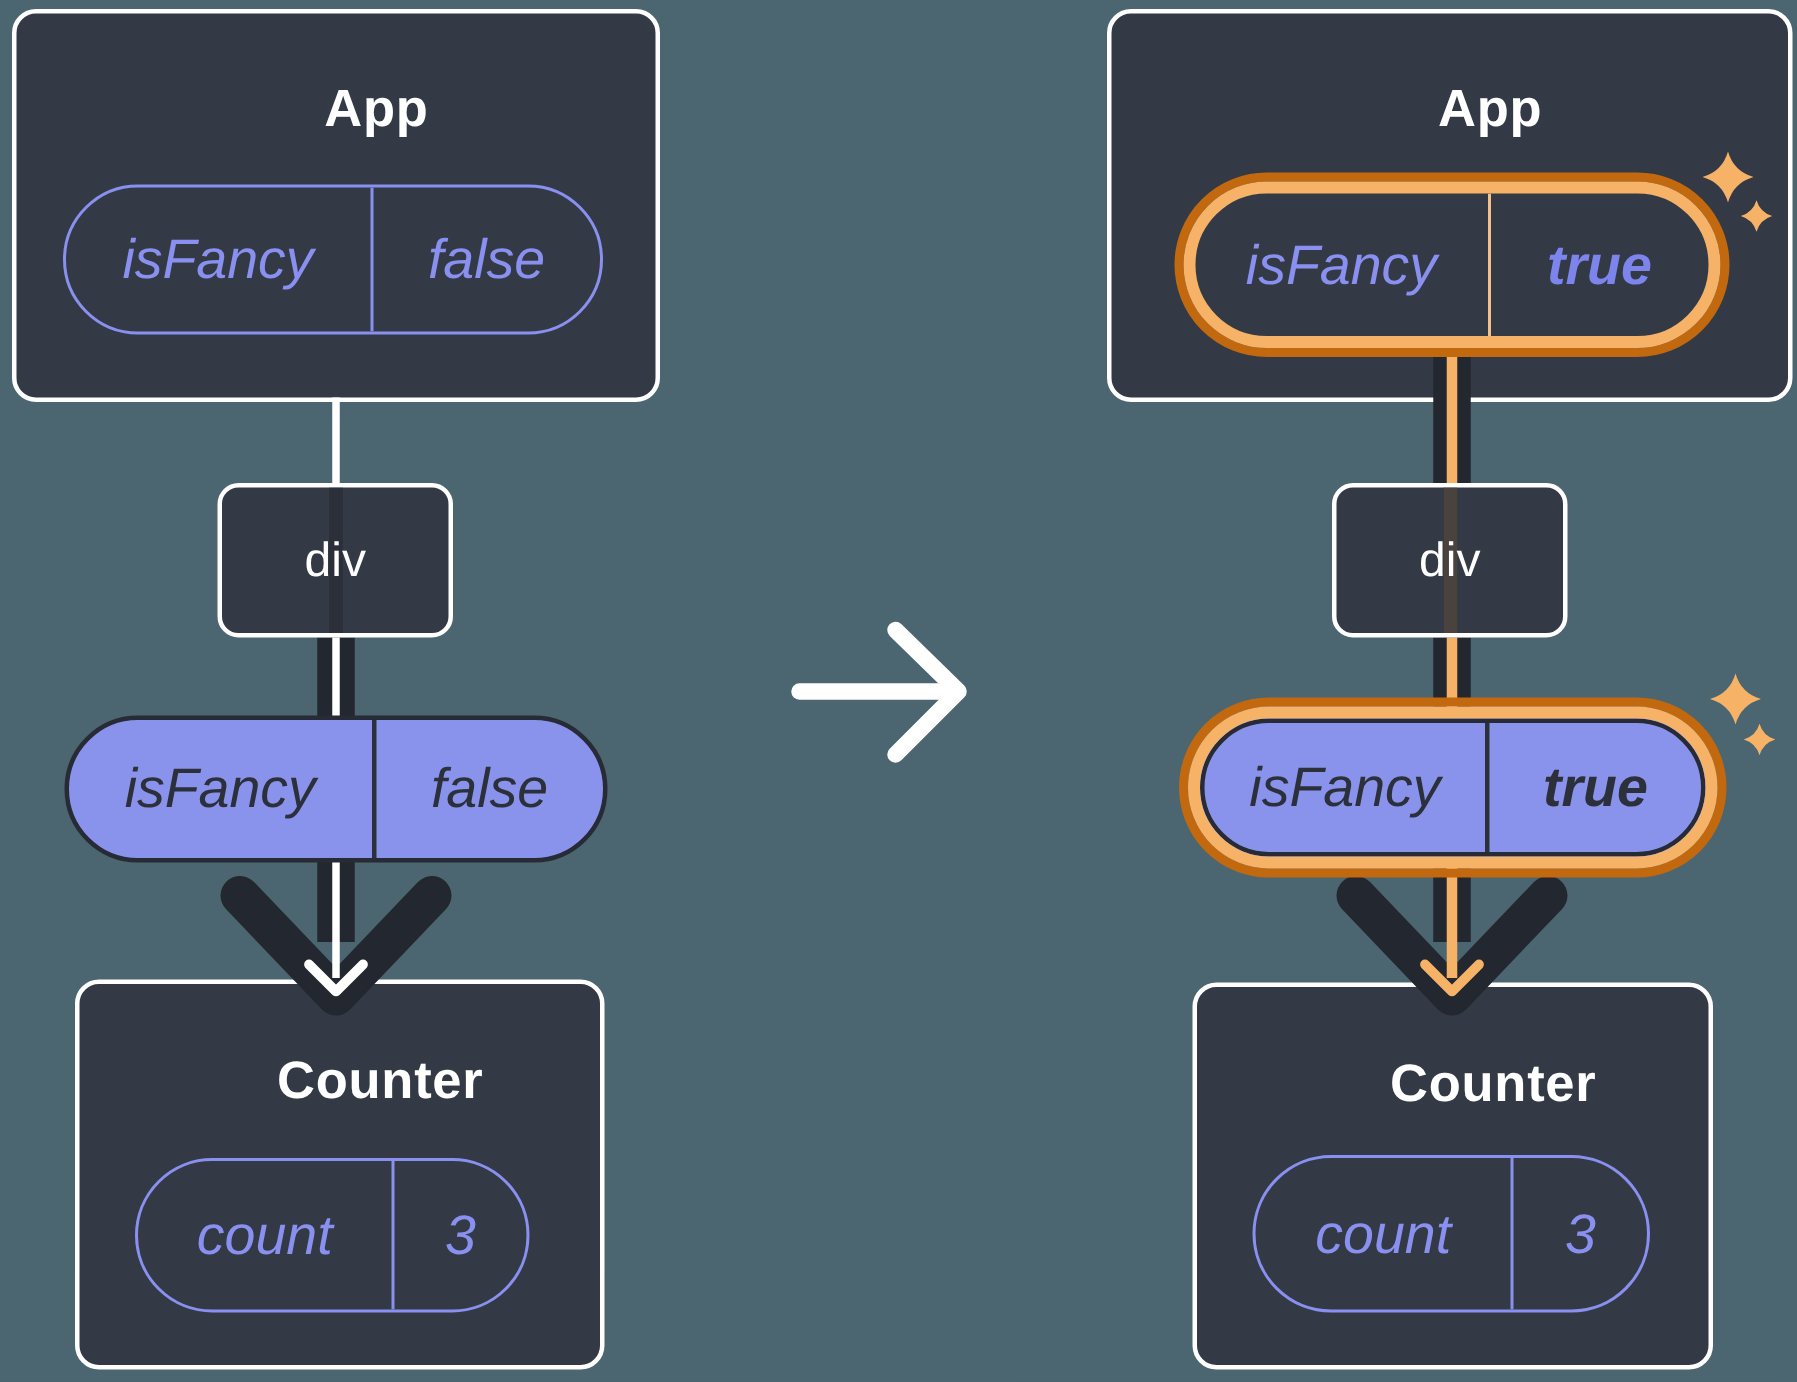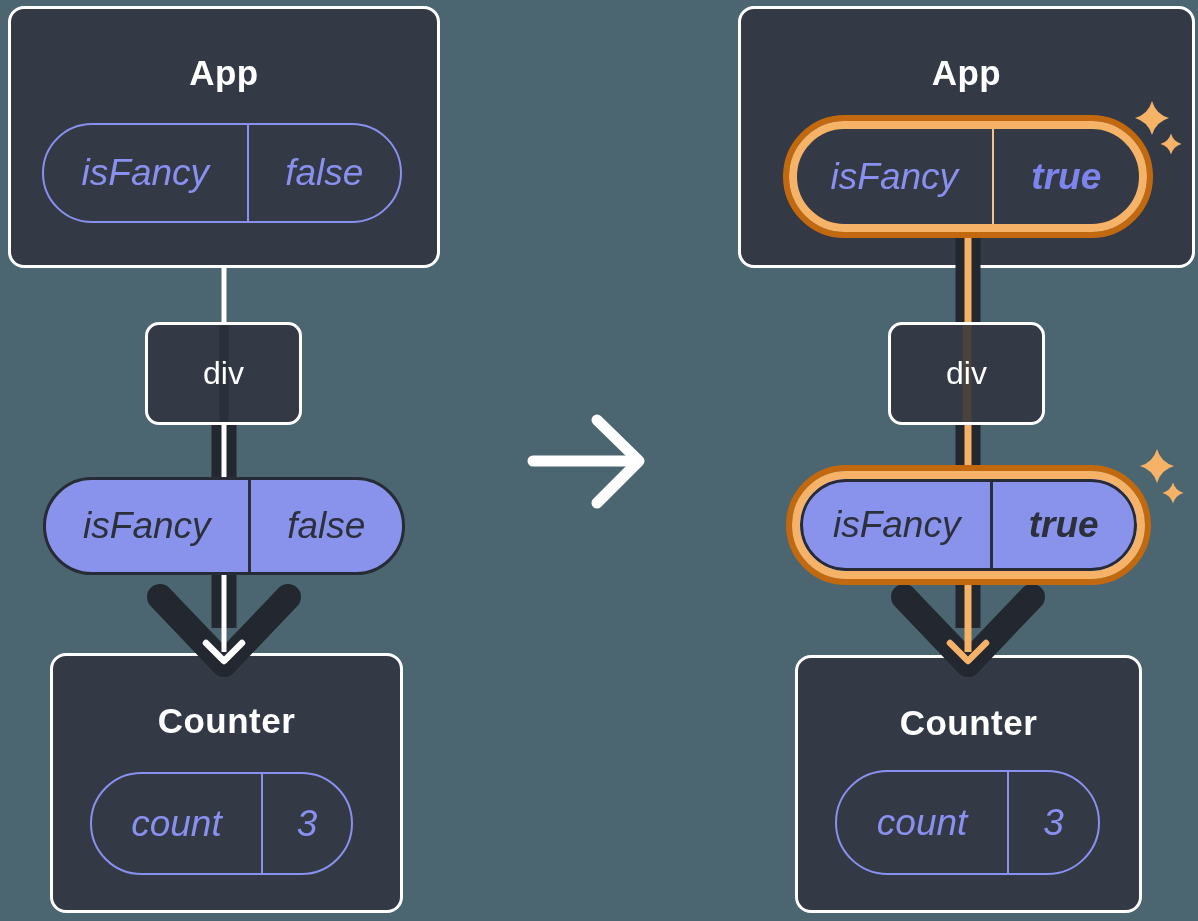--- a/index.html
+++ b/index.html
@@ -23,20 +23,21 @@
     z-index:1;
   }
   .comp-title {
     position:absolute;
     text-align:center;
     color:#ffffff;
     font-size:35px;
     font-weight:600;
     letter-spacing:0.5px;
     z-index:2;
+    margin-left:27px;
   }
   .tag-box {
     position:absolute;
     background:#333a45;
     border:3px solid #ffffff;
     border-radius:14px;
     display:flex;
     align-items:center;
     justify-content:center;
     color:#ffffff;

